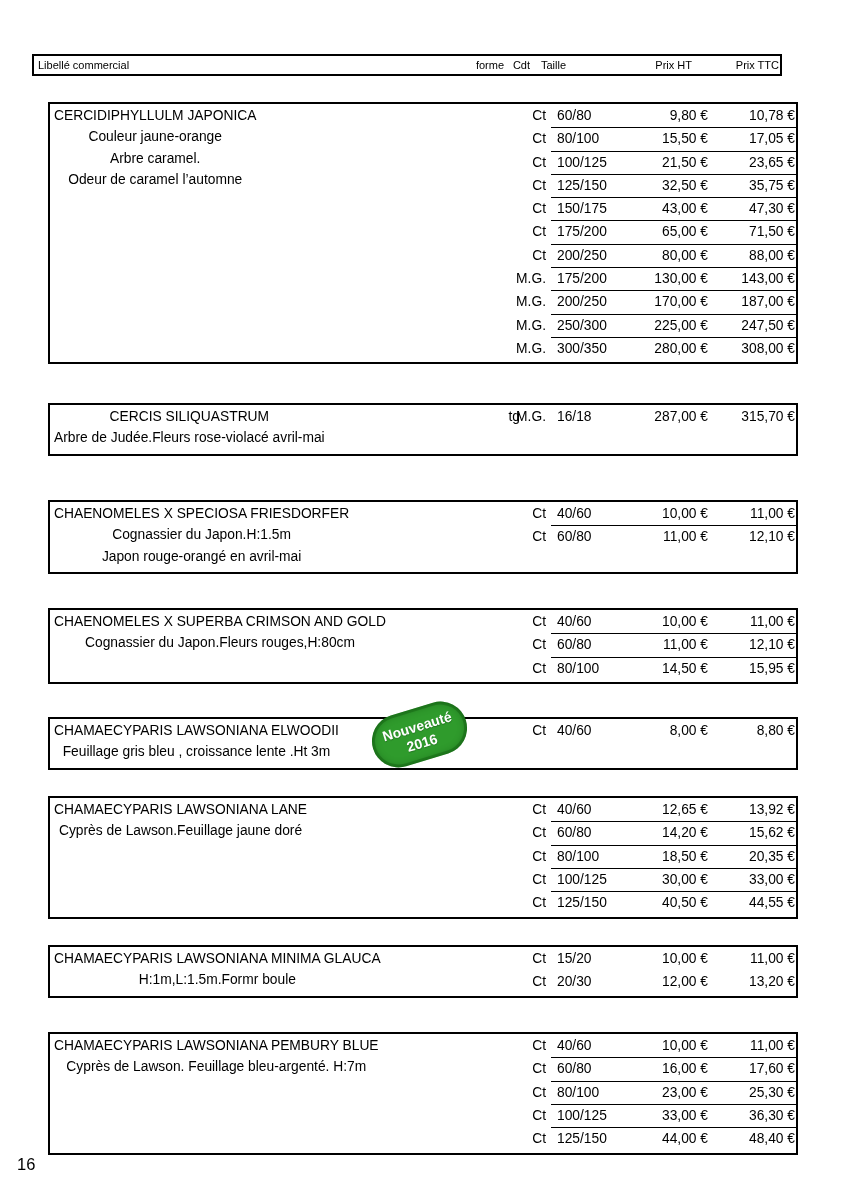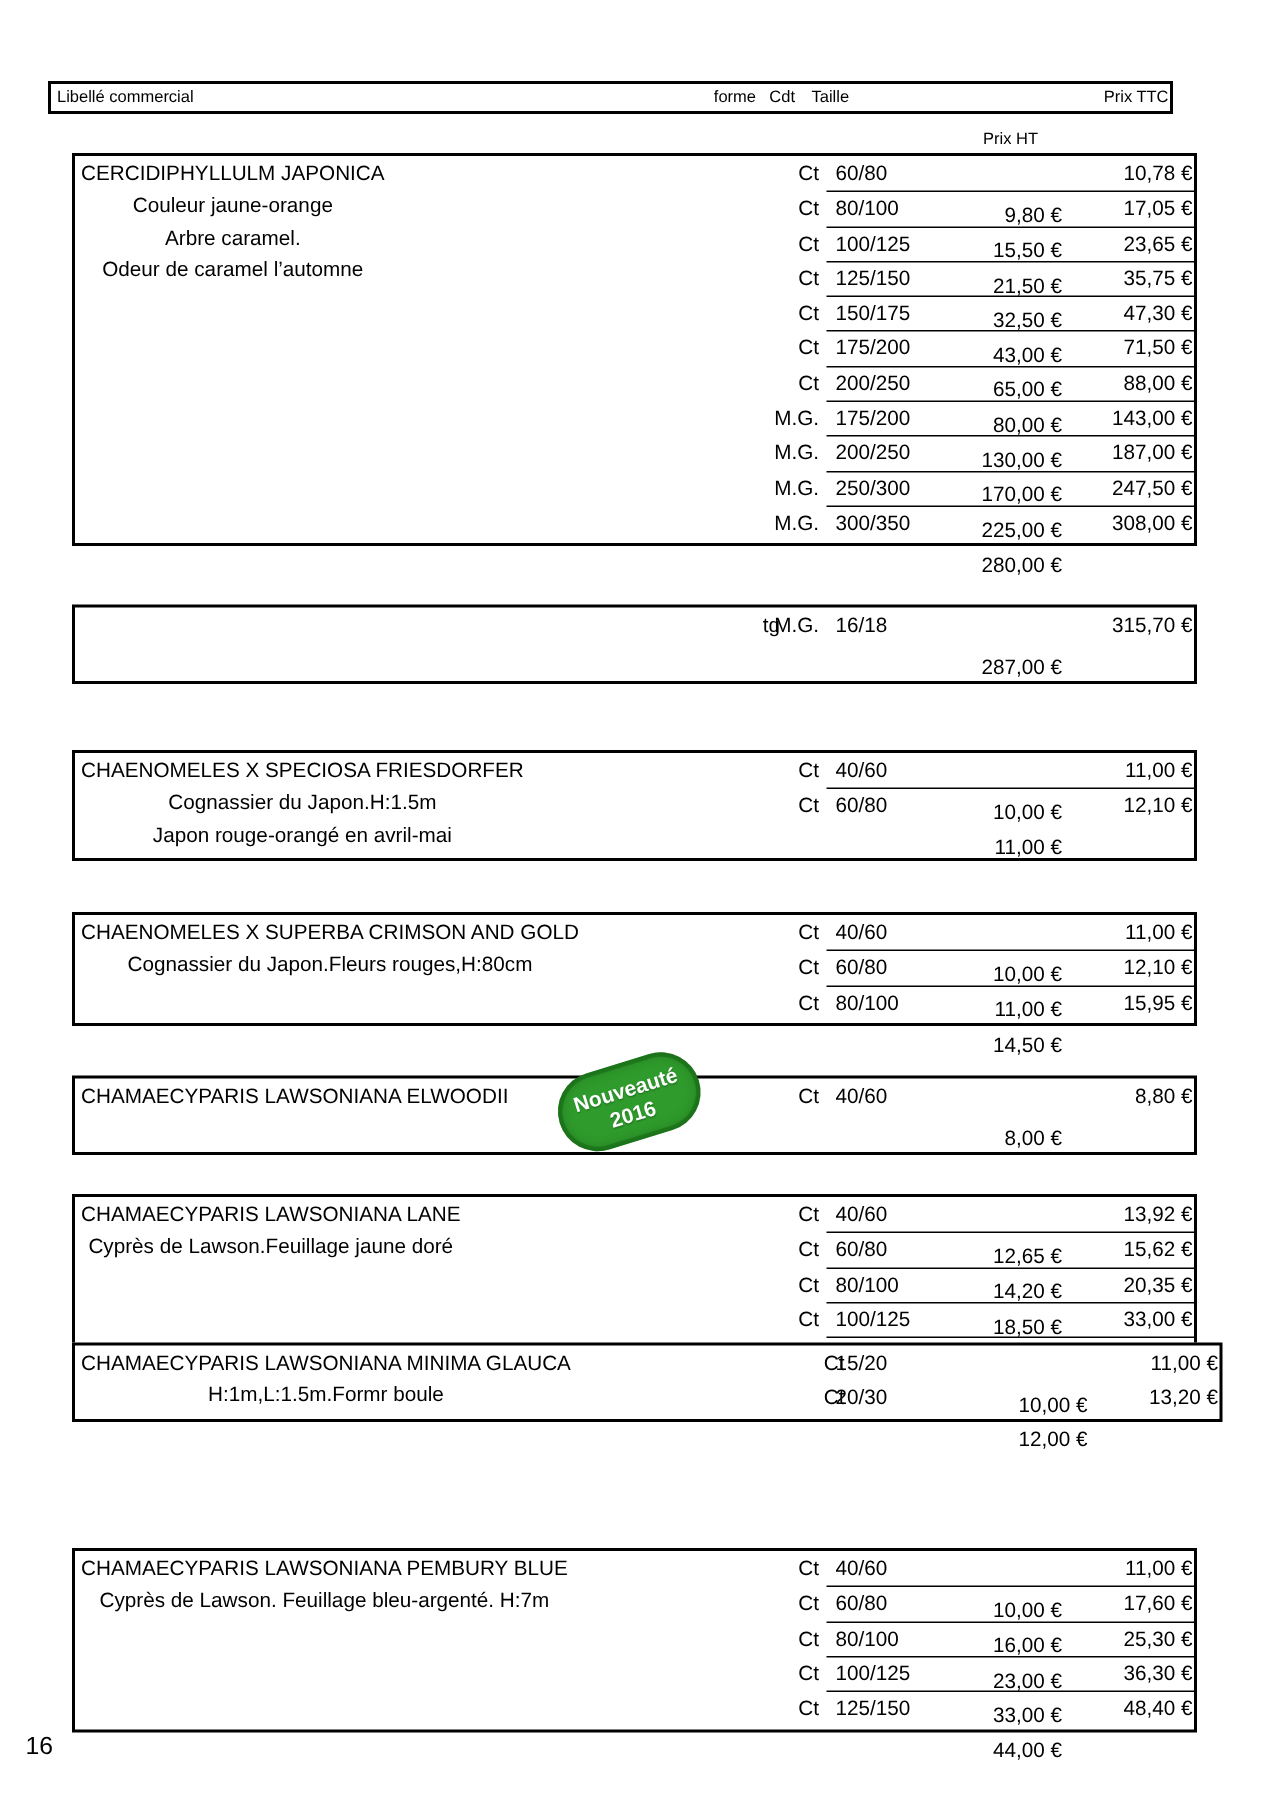--- a/index.html
+++ b/index.html
@@ -16,21 +16,21 @@
     position:absolute; left:32px; top:54px; width:746px; height:18px;
     border:2px solid #000; line-height:18px; font-size:11px;
   }
   .hdr-libelle { position:absolute; left:4px; top:0; white-space:nowrap; }
 
   
   .col { position:absolute; top:0; white-space:nowrap; }
   .c-forme { right:276px; }
   .c-cdt   { right:250px; }
   .c-taille{ left:507px; }
-  .c-ht    { right:88px;margin-top:28px; }
+  .c-ht    { right:88px; }
   .c-ttc   { right:1px; }
 
   
   .block {
     position:absolute; left:48px; width:746px;
     border:2px solid #000; background:#fff; box-sizing:content-box;
   }
   .namearea { position:absolute; left:4px; top:1px; z-index:2;text-align:center; }
   .pname { font-size:13.8px; line-height:21.3px; white-space:nowrap; }
   .pdesc { font-size:13.8px; line-height:21.3px; white-space:nowrap; }
@@ -148,20 +148,24 @@
           </div>
           <div class="prow">
             <span class="col c-cdt">M.G.</span>
             <span class="col c-taille">300/350</span>
             <span class="col c-ht">280,00 €</span>
             <span class="col c-ttc">308,00 €</span>
           </div>
         </div>
       </div>
       <div class="block" style="top: 403px; height: 48.6px;">
+        <div class="namearea">
+          <div class="pname">CERCIS SILIQUASTRUM</div>
+          <div class="pdesc">Arbre de Judée.Fleurs rose-violacé avril-mai</div>
+        </div>
         <div class="rows">
           <div class="prow">
             <span class="col c-forme">tg</span>
             <span class="col c-cdt">M.G.</span>
             <span class="col c-taille">16/18</span>
             <span class="col c-ht">287,00 €</span>
             <span class="col c-ttc">315,70 €</span>
           </div>
         </div>
       </div>
@@ -211,20 +215,21 @@
             <span class="col c-cdt">Ct</span>
             <span class="col c-taille">80/100</span>
             <span class="col c-ht">14,50 €</span>
             <span class="col c-ttc">15,95 €</span>
           </div>
         </div>
       </div>
       <div class="block" style="top: 717px; height: 48.6px;">
         <div class="namearea">
           <div class="pname">CHAMAECYPARIS LAWSONIANA ELWOODII</div>
+          <div class="pdesc">Feuillage gris bleu , croissance lente .Ht 3m</div>
         </div>
         <div class="rows">
           <div class="prow">
             <span class="col c-cdt">Ct</span>
             <span class="col c-taille">40/60</span>
             <span class="col c-ht">8,00 €</span>
             <span class="col c-ttc">8,80 €</span>
           </div>
         </div>
       </div>
@@ -263,21 +268,21 @@
             <div class="underline"></div>
           </div>
           <div class="prow">
             <span class="col c-cdt">Ct</span>
             <span class="col c-taille">125/150</span>
             <span class="col c-ht">40,50 €</span>
             <span class="col c-ttc">44,55 €</span>
           </div>
         </div>
       </div>
-      <div class="block" style="top: 895px; height: 48.6px; padding-left: 17px;">
+      <div class="block" style="top: 945px; height: 48.6px;">
         <div class="namearea">
           <div class="pname">CHAMAECYPARIS LAWSONIANA MINIMA GLAUCA</div>
           <div class="pdesc">H:1m,L:1.5m.Formr boule</div>
         </div>
         <div class="rows">
           <div class="prow">
             <span class="col c-cdt">Ct</span>
             <span class="col c-taille">15/20</span>
             <span class="col c-ht">10,00 €</span>
             <span class="col c-ttc">11,00 €</span>

